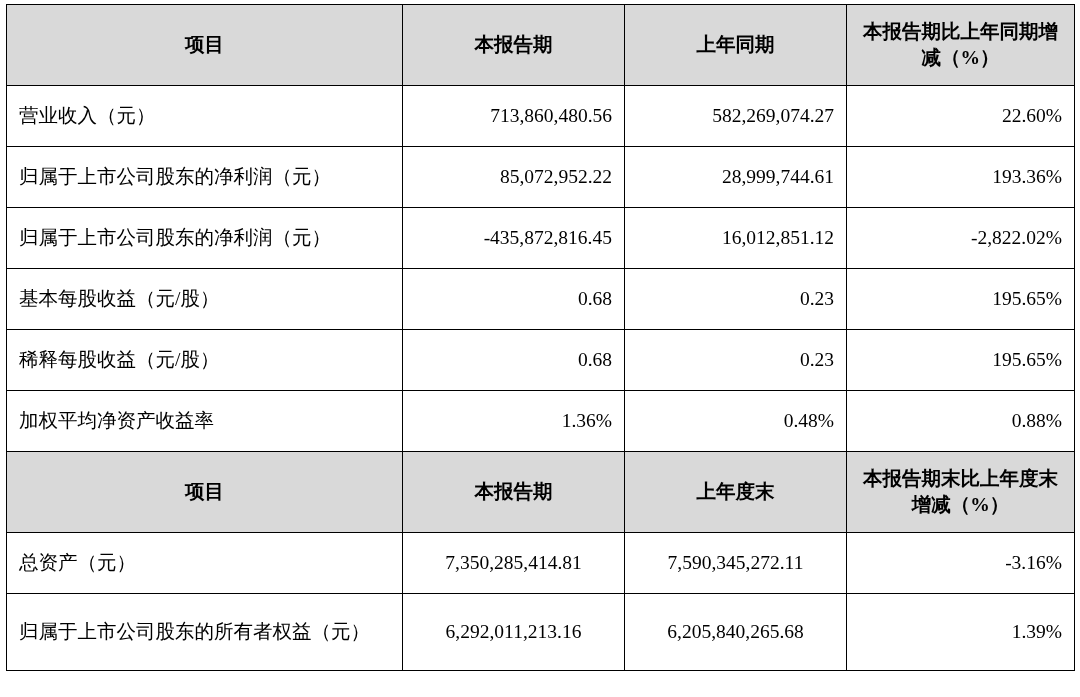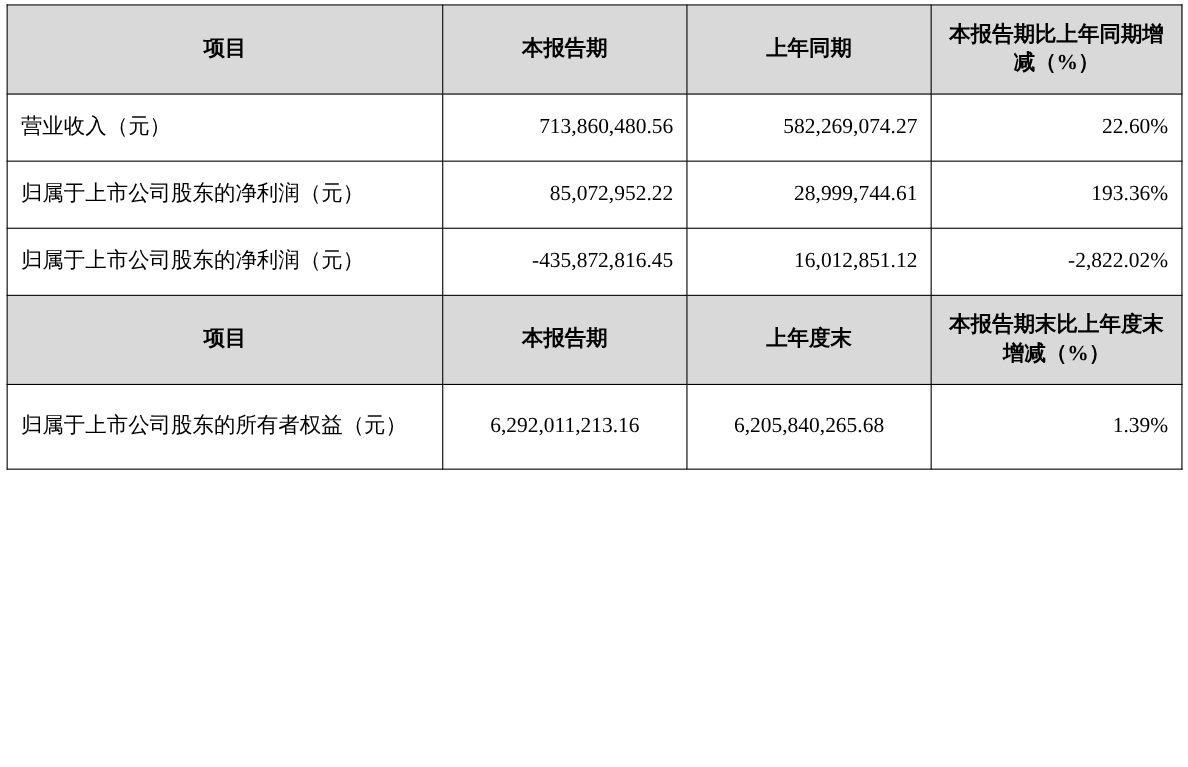--- a/index.html
+++ b/index.html
@@ -97,30 +97,54 @@
       </tr>
 
 
       <tr class="data-row">
         <td class="label-cell">归属于上市公司股东的净利润（元）</td>
         <td class="num-cell">-435,872,816.45</td>
         <td class="num-cell">16,012,851.12</td>
         <td class="num-cell">-2,822.02%</td>
       </tr>
 
+      <tr class="data-row">
+        <td class="label-cell">基本每股收益（元/股）</td>
+        <td class="num-cell">0.68</td>
+        <td class="num-cell">0.23</td>
+        <td class="num-cell">195.65%</td>
+      </tr>
 
+      <tr class="data-row">
+        <td class="label-cell">稀释每股收益（元/股）</td>
+        <td class="num-cell">0.68</td>
+        <td class="num-cell">0.23</td>
+        <td class="num-cell">195.65%</td>
+      </tr>
 
+      <tr class="data-row">
+        <td class="label-cell">加权平均净资产收益率</td>
+        <td class="num-cell">1.36%</td>
+        <td class="num-cell">0.48%</td>
+        <td class="num-cell">0.88%</td>
+      </tr>
 
       <tr class="hdr-row">
         <td>项目</td>
         <td>本报告期</td>
         <td>上年度末</td>
         <td class="wrap2">本报告期末比上年度末增减（%）</td>
       </tr>
 
+      <tr class="data-row">
+        <td class="label-cell">总资产（元）</td>
+        <td class="num-center">7,350,285,414.81</td>
+        <td class="num-center">7,590,345,272.11</td>
+        <td class="num-cell">-3.16%</td>
+      </tr>
 
       <tr class="data-row tall">
         <td class="label-cell">归属于上市公司股东的所有者权益（元）</td>
         <td class="num-center">6,292,011,213.16</td>
         <td class="num-center">6,205,840,265.68</td>
         <td class="num-cell">1.39%</td>
       </tr>
     </tbody>
   </table>
 </div>

